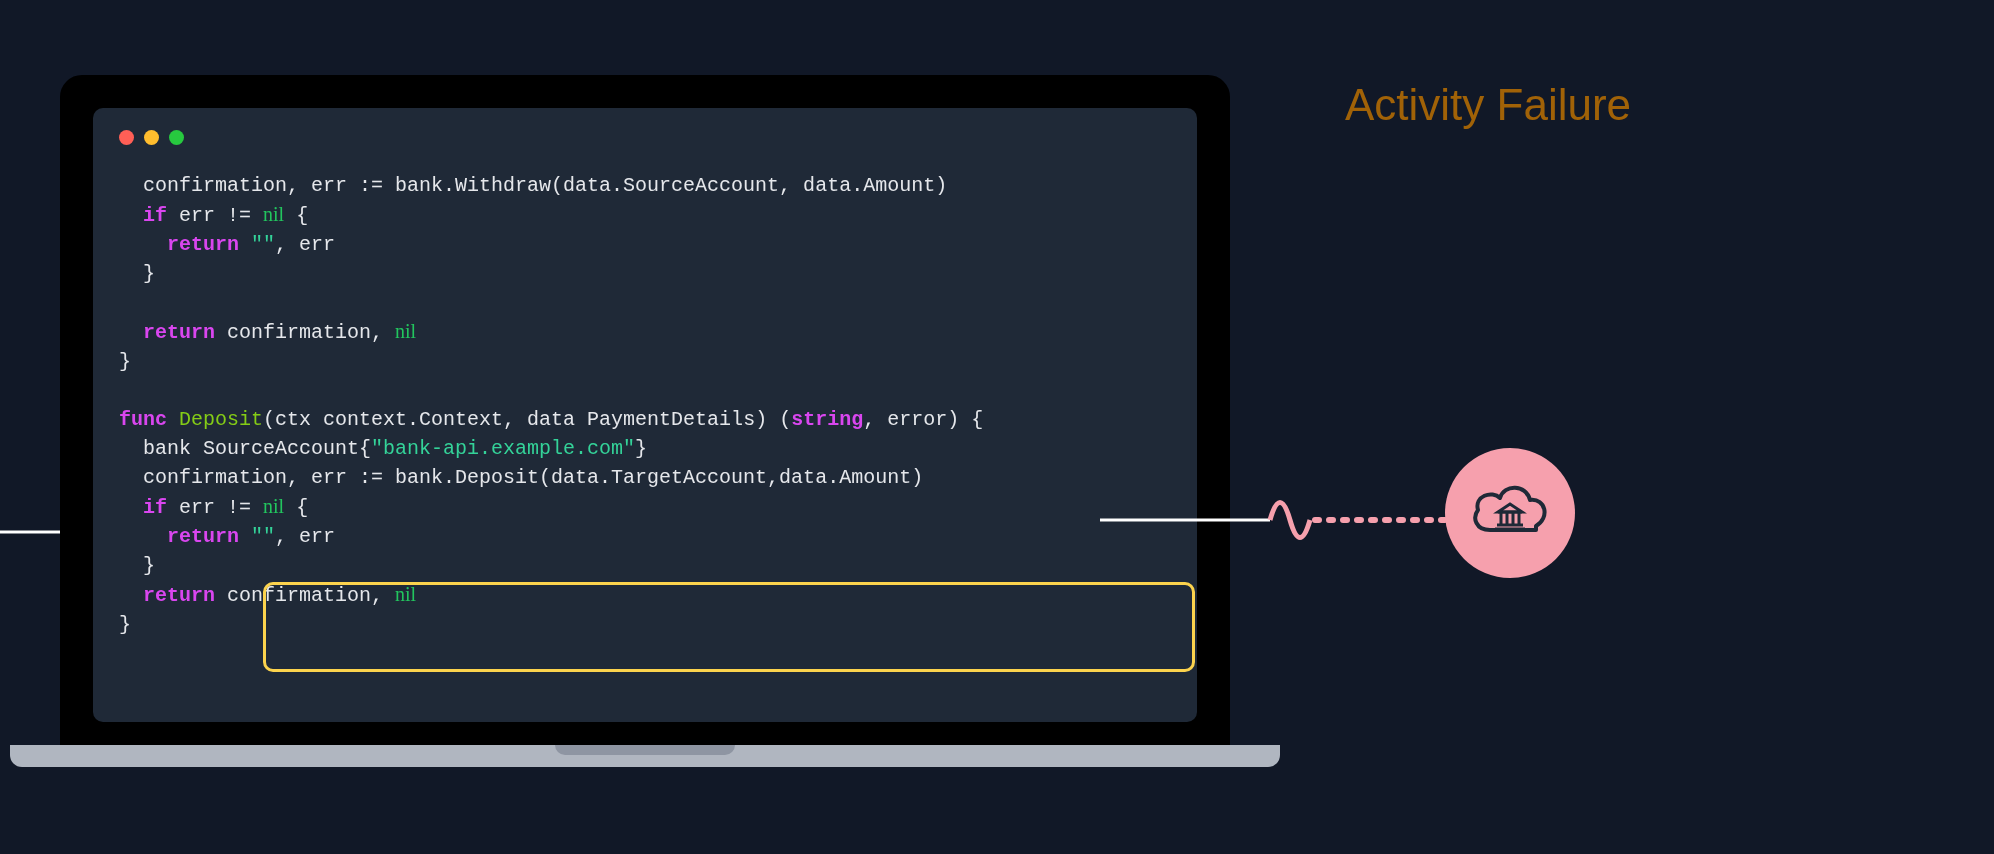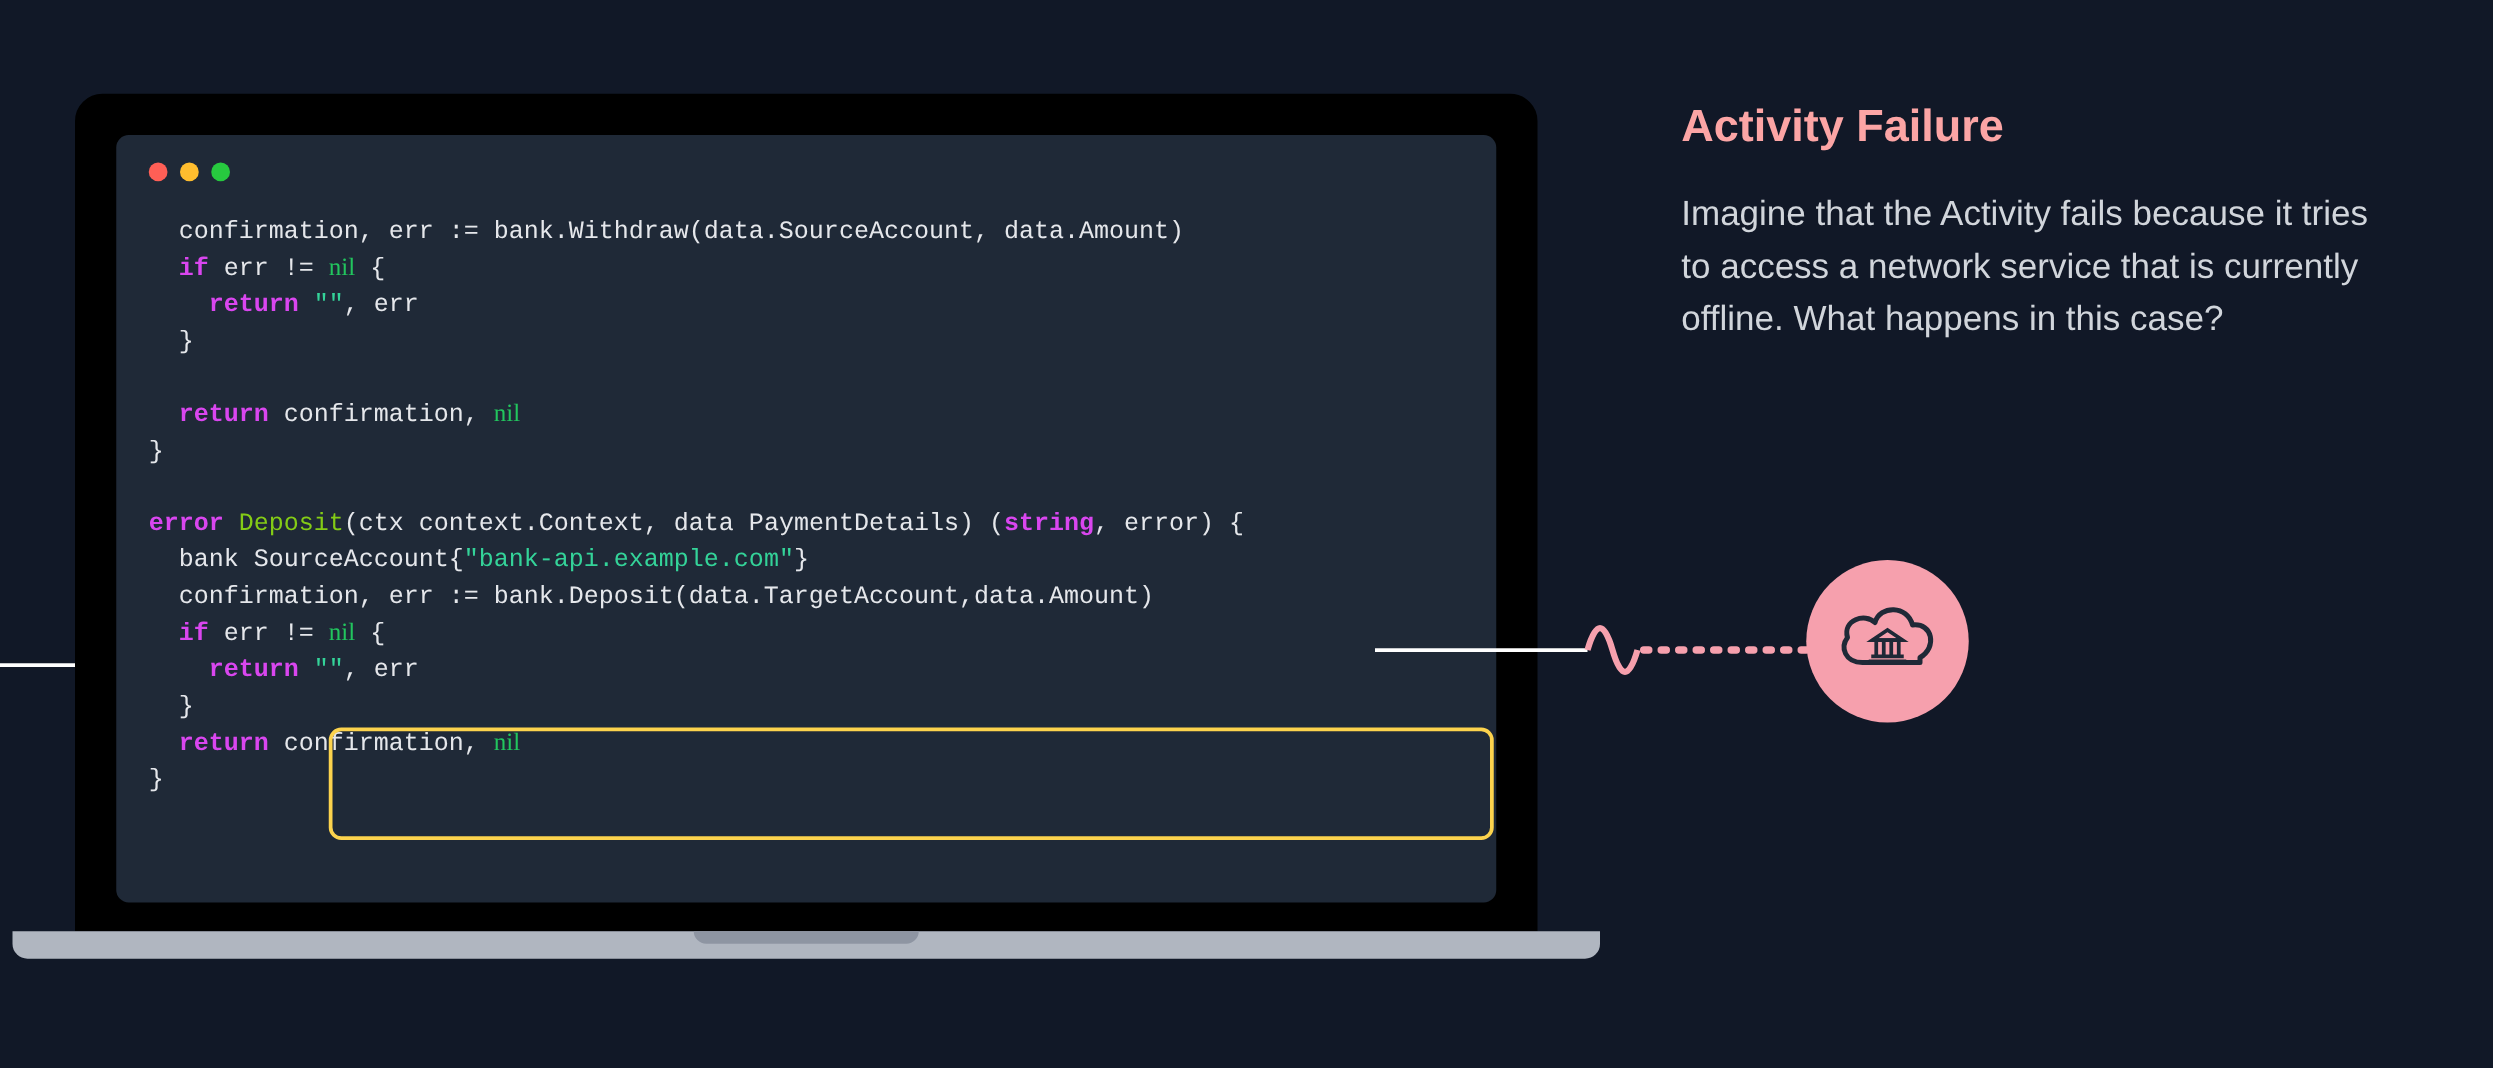--- a/index.html
+++ b/index.html
@@ -120,24 +120,24 @@
 
   
   .right-col {
     position: absolute;
     left: 1345px;
     top: 80px;
     width: 580px;
     color: #e5e7eb;
   }
   .right-col h2 {
-    font-size: 36px;
-    font-weight: 700;
+    font-size: 44px;
+    font-weight: 400;
     margin-bottom: 28px;
-    color: #fca5a5;
+    color: #a16207;
   }
   .right-col p {
     font-size: 28px;
     line-height: 42px;
     color: #d1d5db;
     font-weight: 400;
   }
 </style>
 </head>
 <body>
@@ -157,21 +157,21 @@
       </div>
 
 <pre class="code"><span>  </span><span>confirmation, err := bank.Withdraw(data.SourceAccount, data.Amount)</span>
 <span>  </span><span class="kw">if</span><span> err != </span><span class="nil">nil</span><span> {</span>
 <span>    </span><span class="kw">return</span><span> </span><span class="str">""</span><span>, err</span>
 <span>  </span><span>}</span>
 
 <span>  </span><span class="kw">return</span><span> confirmation, </span><span class="nil">nil</span>
 <span>}</span>
 
-<span class="kw">error</span><span> </span><span class="fn">Deposit</span><span>(ctx context.Context, data PaymentDetails) (</span><span class="kw">string</span><span>, error) {</span>
+<span class="kw">func</span><span> </span><span class="fn">Deposit</span><span>(ctx context.Context, data PaymentDetails) (</span><span class="kw">string</span><span>, error) {</span>
 <span>  </span><span>bank SourceAccount{</span><span class="str">"bank-api.example.com"</span><span>}</span>
 <span>  </span><span>confirmation, err := bank.Deposit(data.TargetAccount,data.Amount)</span>
 <span>  </span><span class="kw">if</span><span> err != </span><span class="nil">nil</span><span> {</span>
 <span>    </span><span class="kw">return</span><span> </span><span class="str">""</span><span>, err</span>
 <span>  </span><span>}</span>
 <span>  </span><span class="kw">return</span><span> confirmation, </span><span class="nil">nil</span>
 <span>}</span></pre>
 
       <div class="highlight-box"></div>
     </div>
@@ -196,14 +196,13 @@
       <line x1="45" y1="34" x2="45" y2="46"></line>
       <line x1="51" y1="34" x2="51" y2="46"></line>
       <line x1="29" y1="47" x2="55" y2="47"></line>
       <line x1="27" y1="51" x2="57" y2="51"></line>
     </g>
   </svg>
 </div>
 
 <div class="right-col">
   <h2>Activity Failure</h2>
-  <p>Imagine that the Activity fails because it tries to access a network service that is currently offline. What happens in this case?</p>
 </div>
 
 </body></html>

